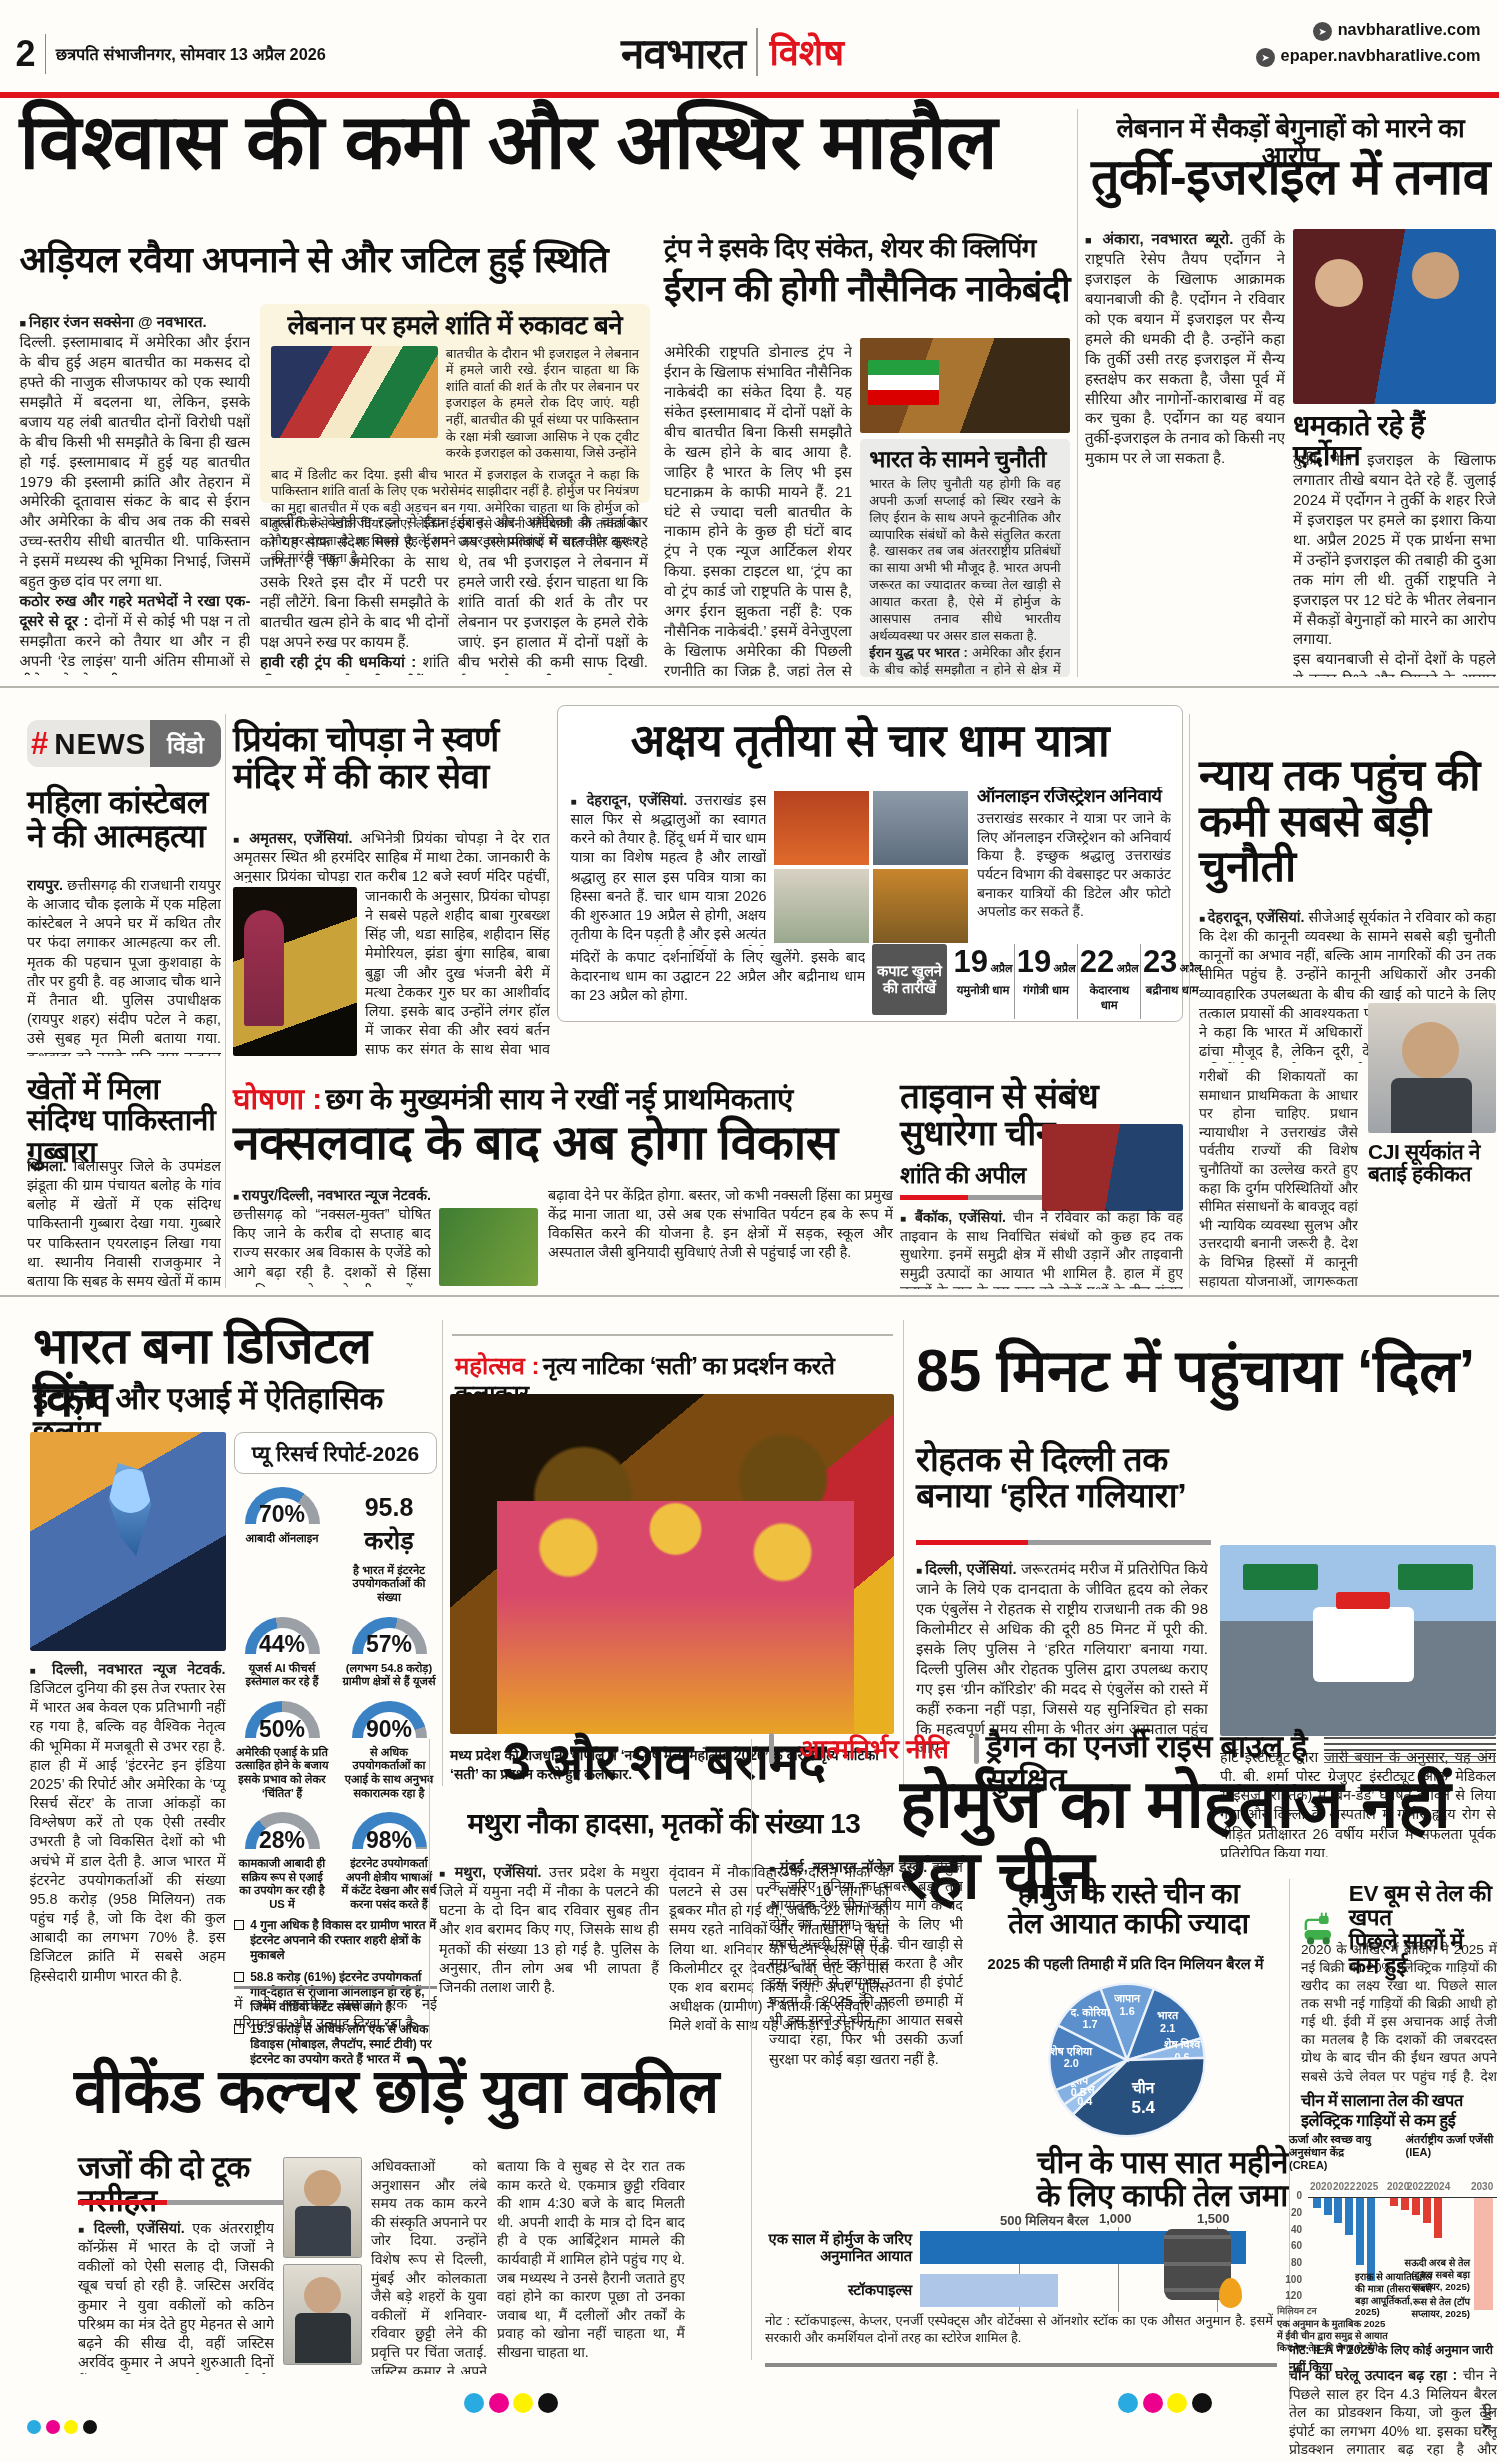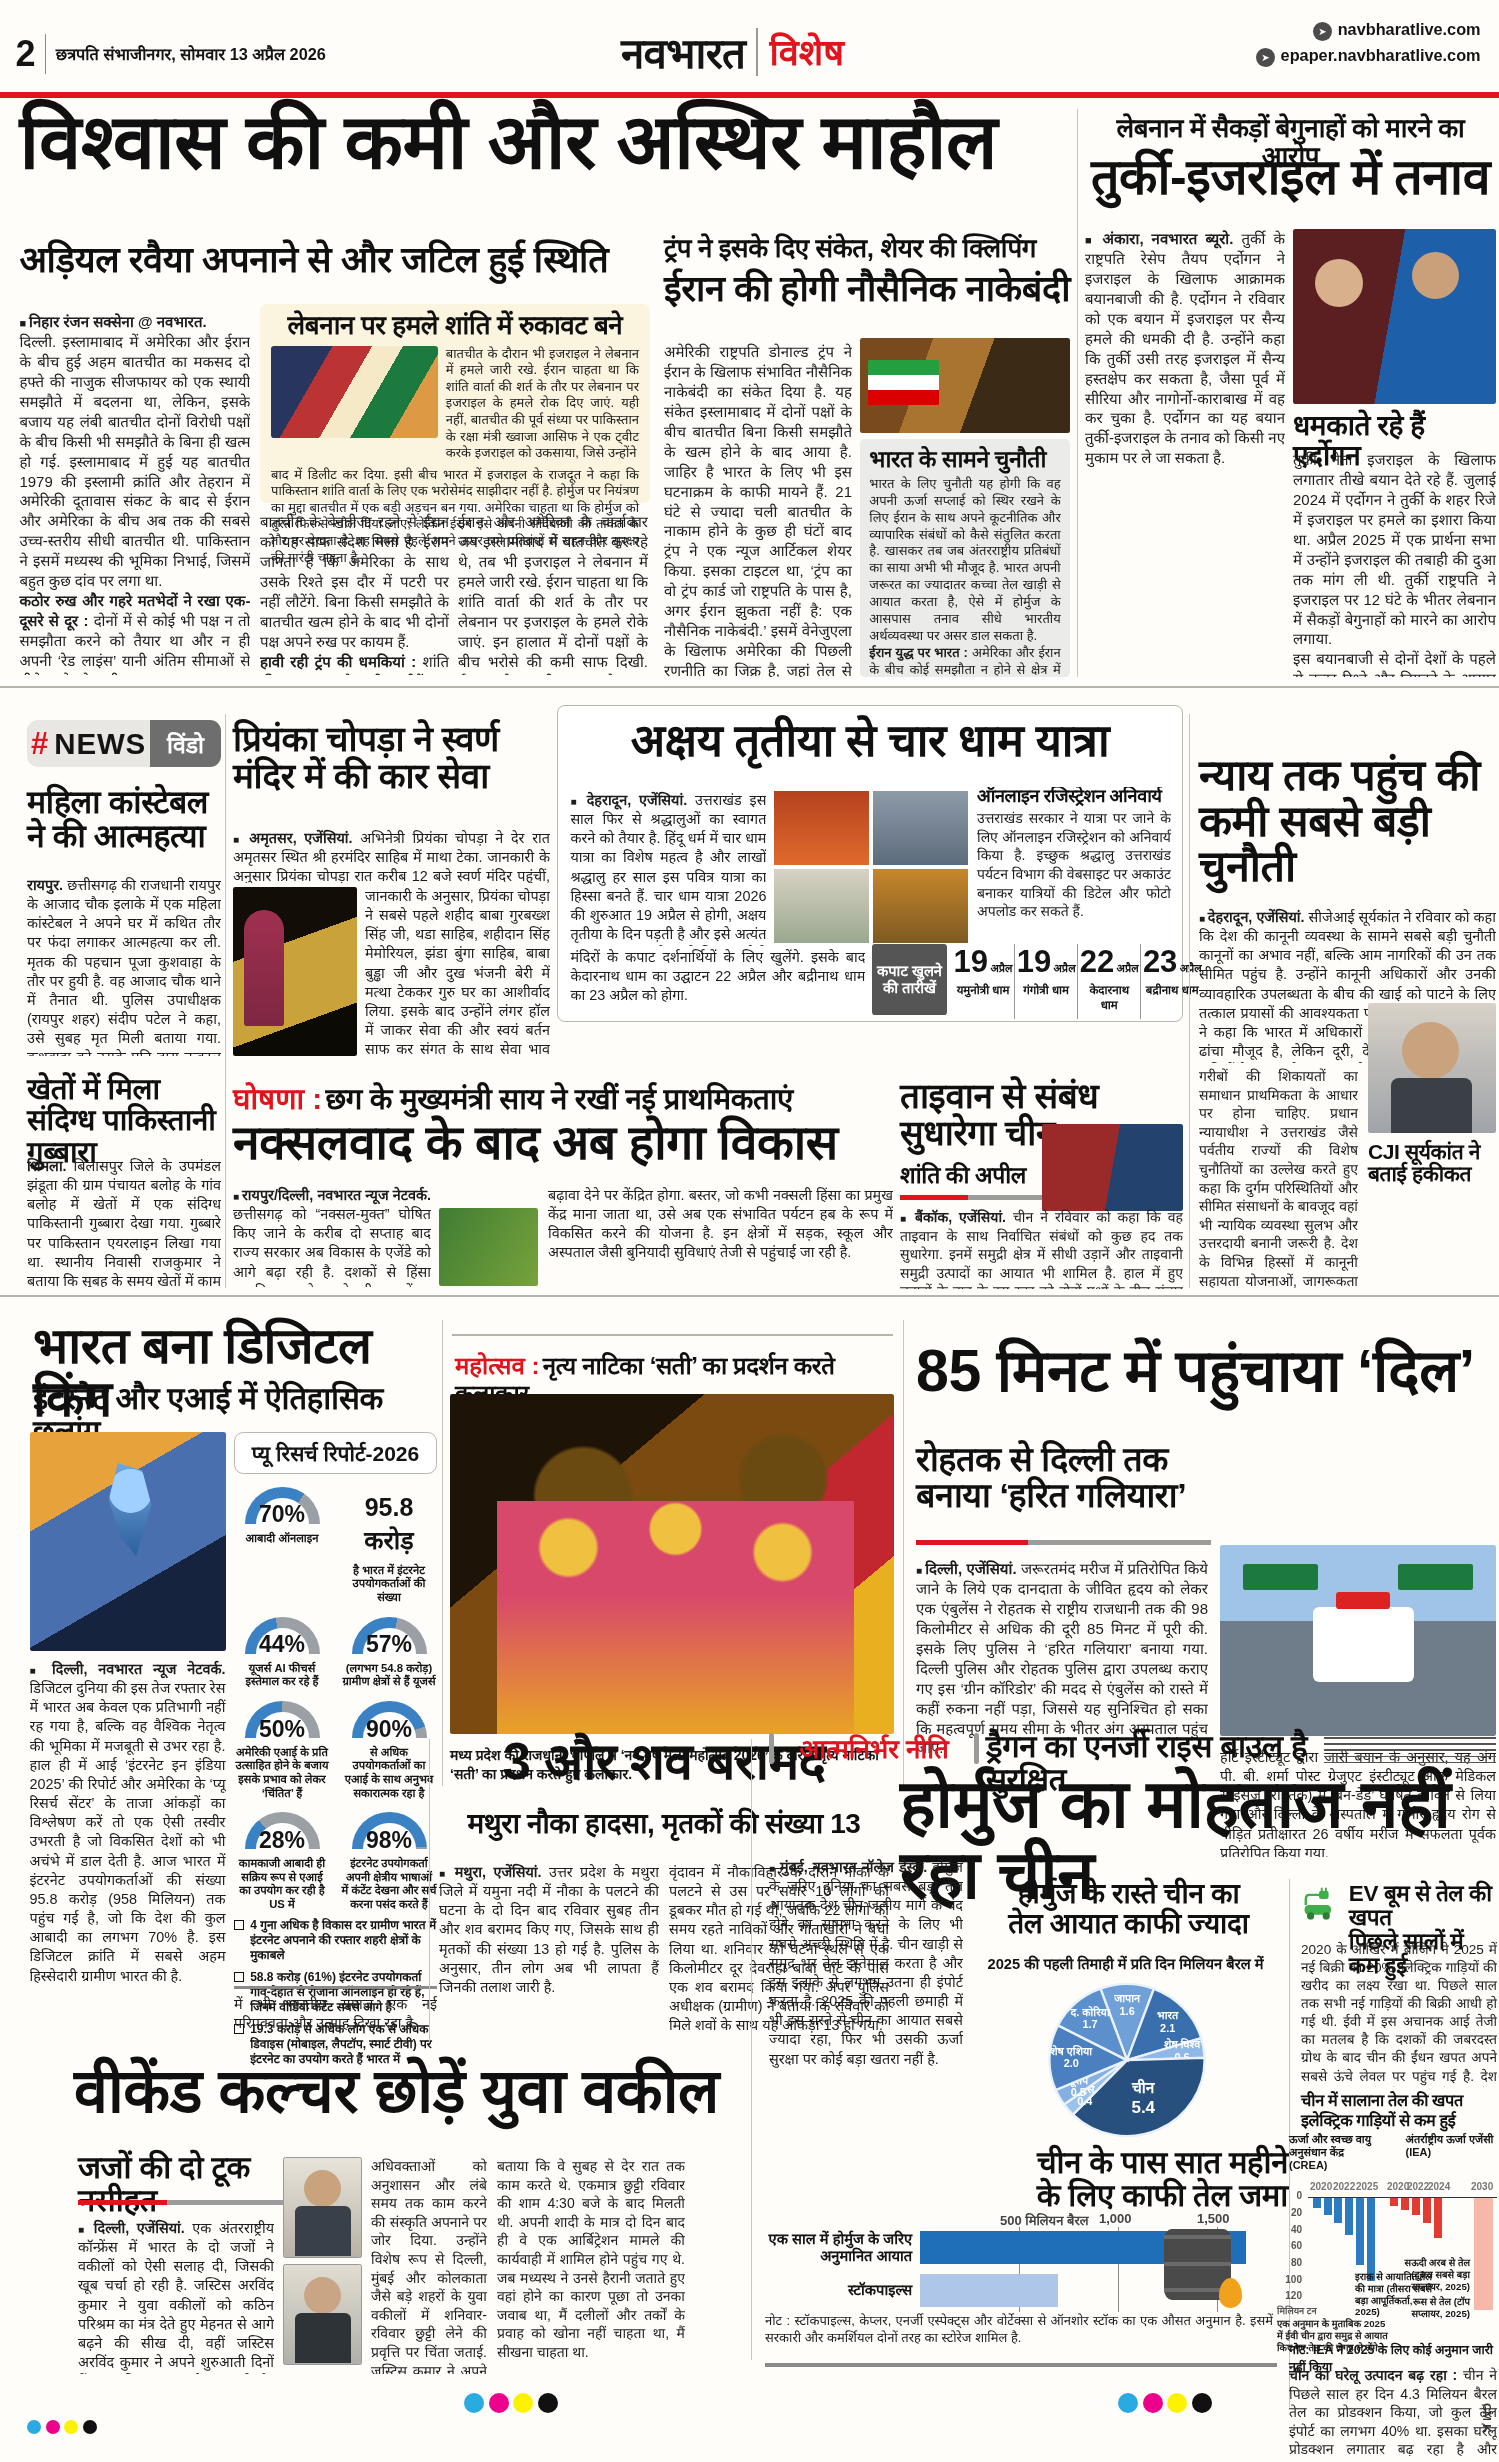--- a/index.html
+++ b/index.html
@@ -453,21 +453,21 @@
       <div style="position:absolute;left:0;top:6.2px;width:67px;height:3.9px;background:#6a6a6a"></div>
       <div style="position:absolute;left:0;top:33px;width:67px;height:3.9px;background:#6a6a6a"></div>
       <div style="position:absolute;left:0;top:59px;width:67px;height:3.9px;background:#6a6a6a"></div>
       <div style="position:absolute;right:-11px;bottom:-7.8px;width:23px;height:29.5px;background:#f0a21c;border-radius:50% 50% 50% 50%/60% 60% 40% 40%"></div>
     </div>
   </div>
   <div class="abs p" style="left:765px;top:2312px;width:508px;font-size:13px;height:40px;overflow:hidden">नोट : स्टॉकपाइल्स, केप्लर, एनर्जी एस्पेक्ट्स और वोर्टेक्सा से ऑनशोर स्टॉक का एक औसत अनुमान है. इसमें सरकारी और कमर्शियल दोनों तरह का स्टोरेज शामिल है.</div>
   <div class="hrule" style="left:765px;top:2363px;width:512px;height:3.9px;background:#8a8a8a"></div>
 
   <div class="vr" style="left:1289px;top:1879px;height:528px"></div>
-  <div class="abs" style="left:1301px;top:1882px;width:196px;display:flex;gap:13px;">
+  <div class="abs" style="left:1301px;top:1882px;width:196px;display:flex;gap:13px;align-items:center">
     <svg width="45" height="45" viewBox="0 0 58 58">
       <rect x="6" y="30" width="44" height="16" rx="7" fill="#3faf4b"></rect>
       <circle cx="16" cy="48" r="6" fill="#2c7d36"></circle>
         <circle cx="42" cy="48" r="6" fill="#2c7d36"></circle>
       <rect x="30" y="6" width="16" height="14" rx="4" fill="#3faf4b"></rect>
       <rect x="33" y="1" width="3" height="7" fill="#3faf4b"></rect>
         <rect x="40" y="1" width="3" height="7" fill="#3faf4b"></rect>
       <path d="M30 13 L14 13 Q8 13 8 20 L8 30" stroke="#3faf4b" stroke-width="4" fill="none"></path>
     </svg>
     <div class="hd" style="font-size:22.5px">

